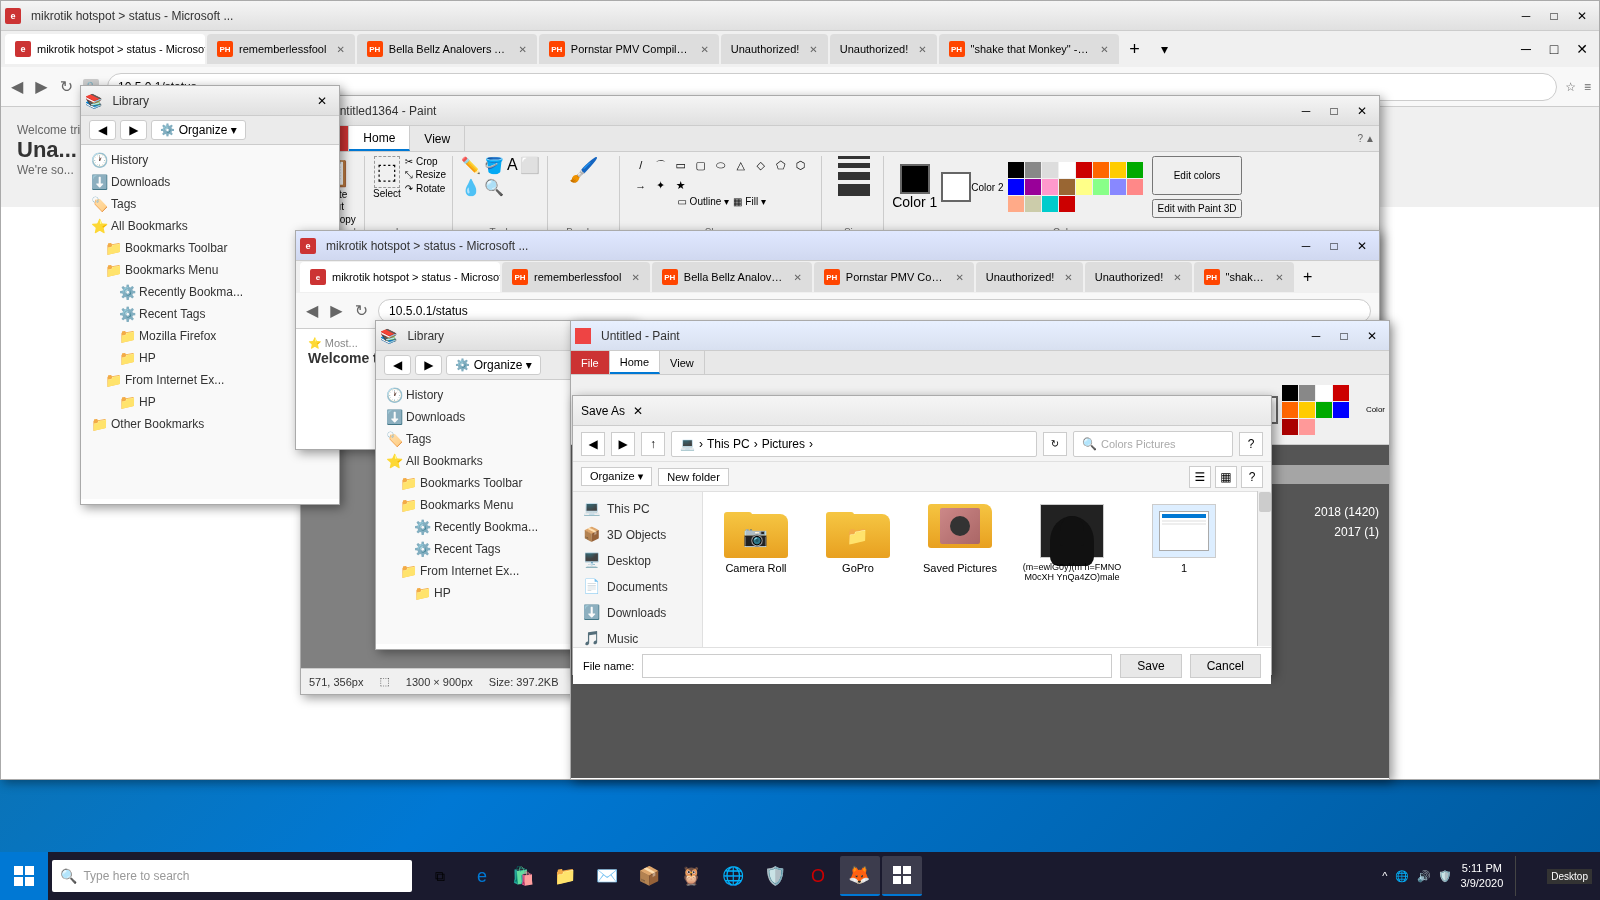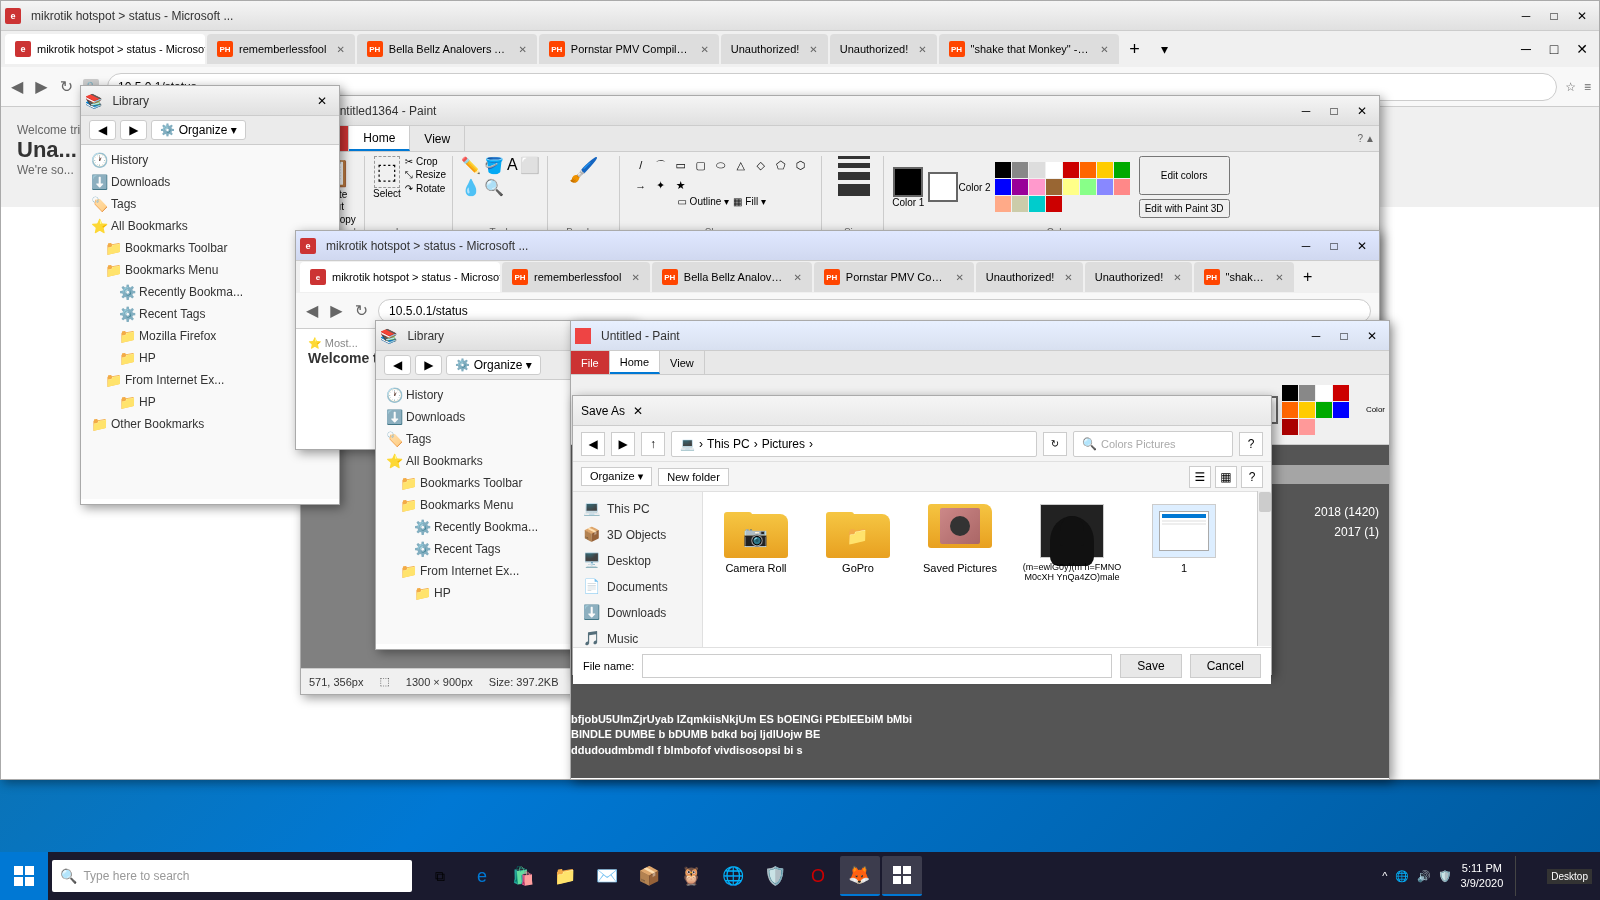--- a/index.html
+++ b/index.html
@@ -440,21 +440,21 @@
             <div style="width:32px;height:8px;background:#333;cursor:pointer;"></div>
             <div style="width:32px;height:12px;background:#333;cursor:pointer;"></div>
           </div>
           <div class="ribbon-group-label">Size</div>
         </div>
 
         <div class="ribbon-group" style="min-width:200px;border-right:none;">
           <div style="display:flex;align-items:center;gap:4px;">
             <div style="display:flex;flex-direction:column;align-items:center;">
               <div style="width:30px;height:30px;background:#000;border:2px solid #666;cursor:pointer;"></div>
-              <span style="font-size:10px;">Color 1</span>
+              <span style="font-size:14px;">Color 1</span>
             </div>
             <div style="display:flex;flex-direction:row;align-items:center;">
               <div style="width:30px;height:30px;background:#fff;border:2px solid #666;cursor:pointer;"></div>
               <span style="font-size:10px;">Color 2</span>
             </div>
 
             <div style="display:flex;flex-wrap:wrap;width:140px;gap:1px;">
               <div style="width:16px;height:16px;background:#000;cursor:pointer;"></div>
               <div style="width:16px;height:16px;background:#888;cursor:pointer;"></div>
               <div style="width:16px;height:16px;background:#ddd;cursor:pointer;"></div>
@@ -693,25 +693,20 @@
         <div>TripAdvisor</div>
       </div>
 
       <div style="position:absolute;right:10px;top:60px;color:white;font-size:12px;">
         <span>2018 (1420)</span>
       </div>
       <div style="position:absolute;right:10px;top:80px;color:white;font-size:12px;">
         <span>2017 (1)</span>
       </div>
 
-      <div style="position:absolute;left:0;bottom:20px;right:60px;color:white;font-size:11px;font-weight:bold;line-height:1.4;">
-        bfjobU5UlmZjrUyab IZqmkiisNkjUm ES bOEINGi PEbIEEbiM bMbi<br>
-        BINDLE DUMBE b bDUMB bdkd boj ljdlUojw BE<br>
-        ddudoudmbmdl f bImbofof vivdisosopsi bi s
-      </div>
     </div>
   </div>
 
   <div class="window firefox-lib2">
     <div class="window-titlebar">
       <span style="font-size:14px;margin-right:6px;">📚</span>
       <div class="window-title">Library</div>
       <div class="window-controls">
         <button class="win-btn close">✕</button>
       </div>

